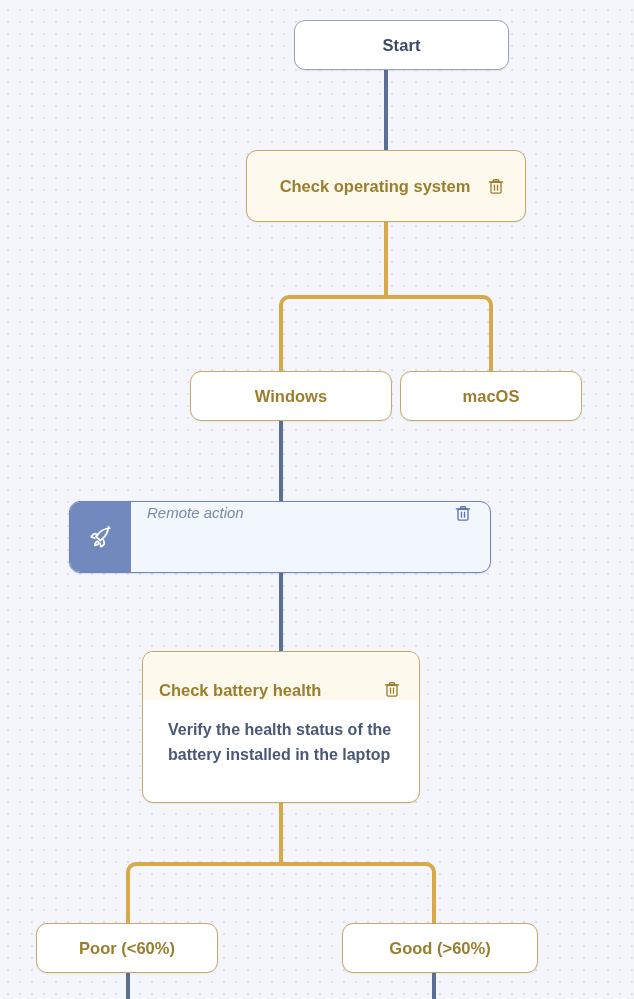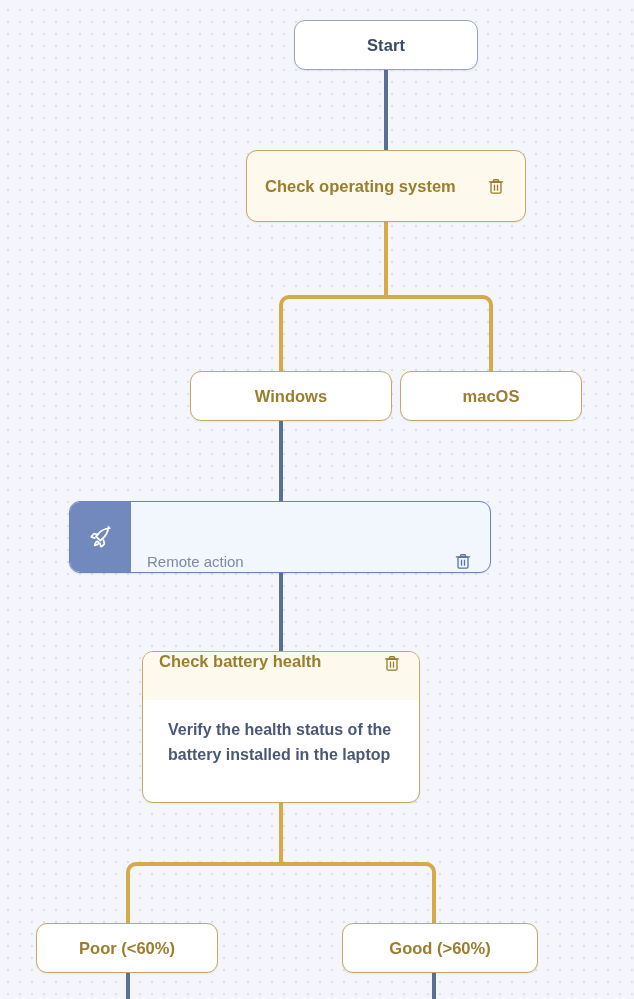--- a/index.html
+++ b/index.html
@@ -116,22 +116,23 @@
     width: 61px;
     background: #7189bd;
     display: flex;
     align-items: center;
     justify-content: center;
     flex: 0 0 61px;
   }
   .action-body {
     flex: 1;
     display: flex;
-    align-items: flex-end;
+    align-items: flex-start;
     padding: 0 16px 0 16px;
+    font-style: italic;
   }
   .action-texts {
     flex: 1;
     display: flex;
     flex-direction: column;
     justify-content: center;
   }
   .action-kicker {
     font-size: 15px;
     color: #7d8aa6;
@@ -149,21 +150,21 @@
     background: #ffffff;
     border: 1.5px solid #c4a86a;
     display: flex;
     flex-direction: column;
     overflow: hidden;
     box-shadow: 0 1px 2px rgba(90,70,20,0.07);
   }
   .card-head {
     background: #fdfaed;
     display: flex;
-    align-items: flex-start;
+    align-items: flex-end;
     padding: 0 16px;
     height: 48px;
     flex: 0 0 48px;
   }
   .card-head .label {
     font-size: 16.5px;
     font-weight: bold;
     color: #9b7d2e;
     flex: 1;
   }
@@ -209,25 +210,25 @@
   <div class="conn conn-v-blue" style="left:279px; top:573px; height:78px;"></div>
 
   <div class="branch-stem" style="left:279px; top:803px; height:62px;"></div>
 
   <div class="branch" style="left:126px; top:862px; width:310px; height:64px;"></div>
 
   <div class="conn conn-v-blue" style="left:126px; top:973px; height:26px;"></div>
 
   <div class="conn conn-v-blue" style="left:432px; top:973px; height:26px;"></div>
 
-  <div class="node node-start" style="left:294px; top:20px; width:184px; height:50px;">
+  <div class="node node-start" style="left:294px; top:20px; width:215px; height:50px;">
     <span class="label">Start</span>
   </div>
 
-  <div class="node node-gold" style="left:246px; top:150px; width:280px; height:72px;">
+  <div class="node node-gold" style="left:246px; top:150px; width:280px; height:72px;text-align:center;">
     <span class="label">Check operating system</span>
     <span class="icon-trash">
       <svg viewBox="0 0 24 24" width="20" height="20" fill="none" stroke="#9b7d2e" stroke-width="1.6" stroke-linecap="round" stroke-linejoin="round">
         <path d="M4 7h16"></path>
         <path d="M10 4.5h4a1 1 0 0 1 1 1V7H9V5.5a1 1 0 0 1 1-1z"></path>
         <path d="M6 7.5h12v11.5a1.5 1.5 0 0 1-1.5 1.5h-9A1.5 1.5 0 0 1 6 19V7.5z"></path>
         <path d="M10.2 11v6M13.8 11v6"></path>
       </svg>
     </span>
   </div>

